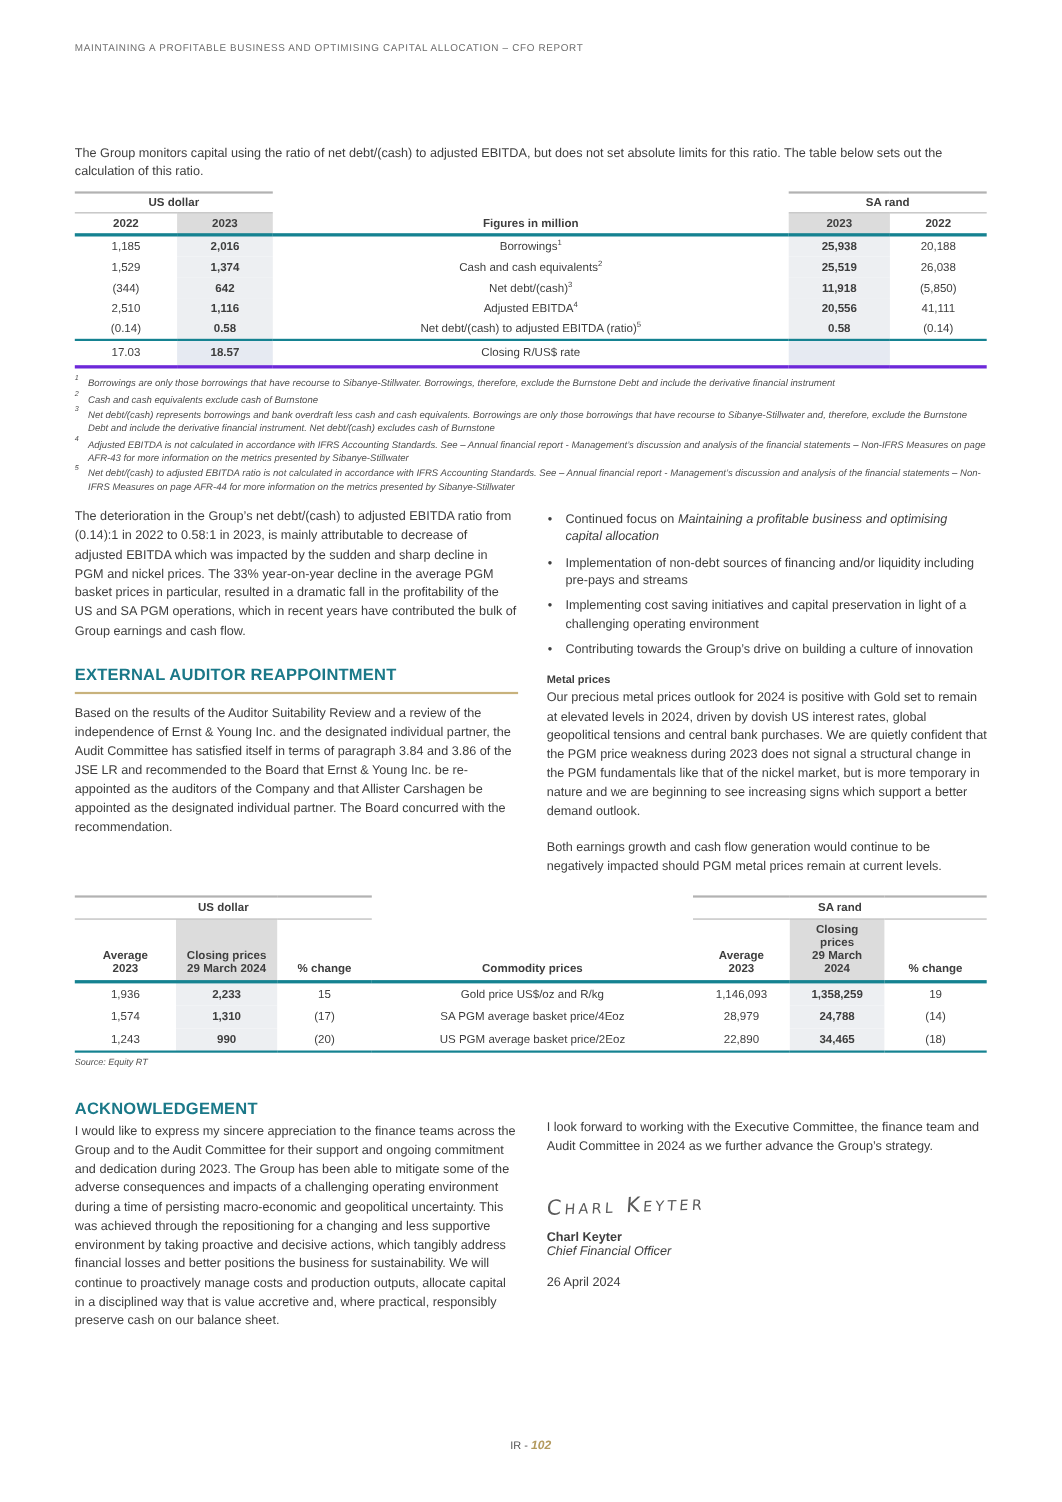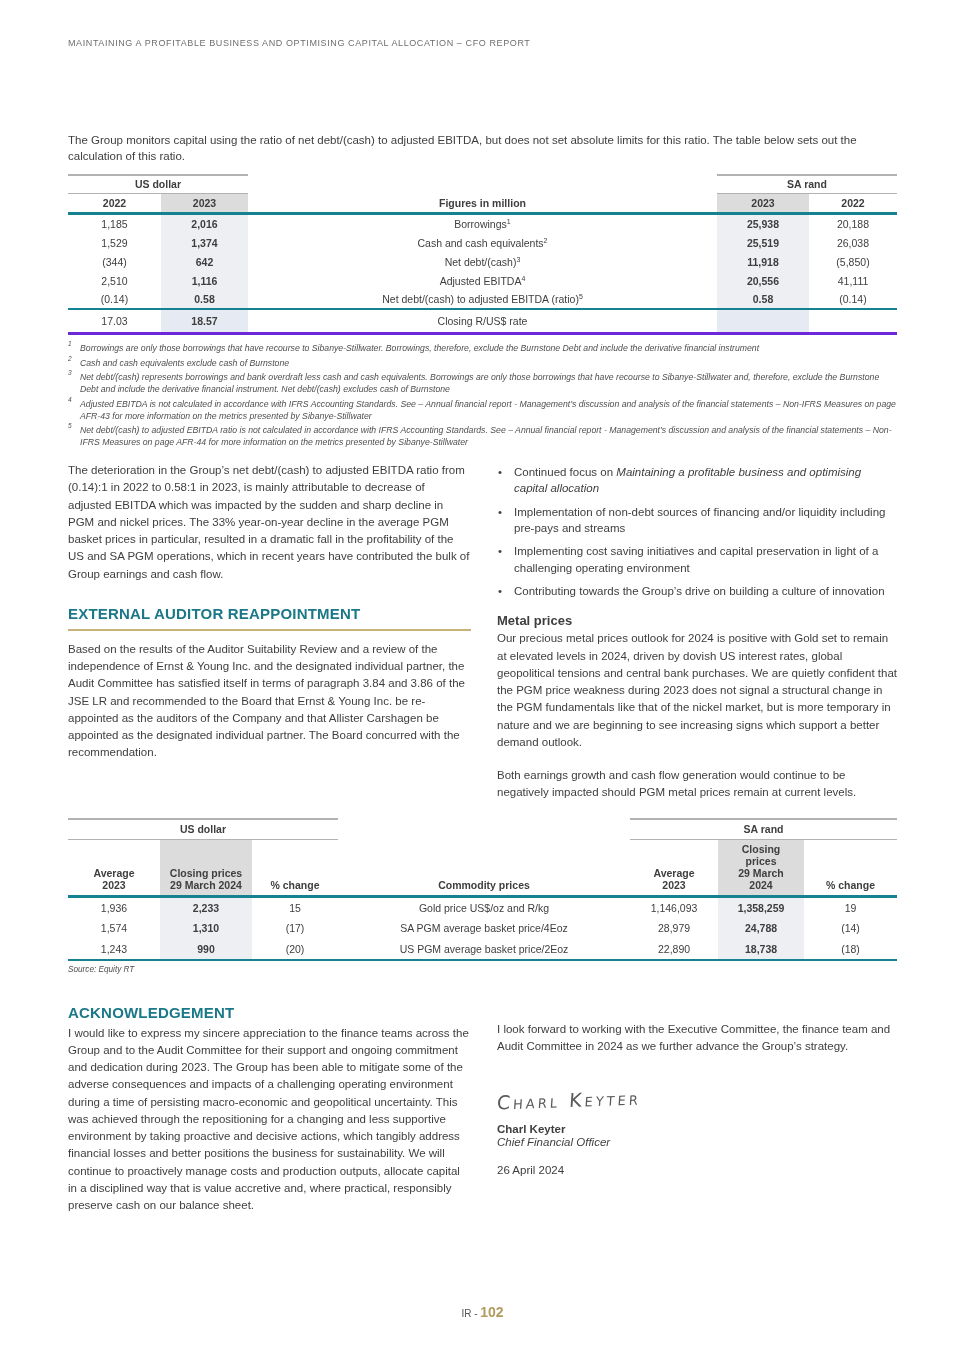--- a/index.html
+++ b/index.html
@@ -47,21 +47,21 @@
   .section-heading { color:#1a7888; font-size:15px; font-weight:bold; letter-spacing:.2px; }
   .underlined { border-bottom:2px solid #c8b27c; padding-bottom:7px; margin-bottom:10px; }
   .mt { margin-top:22px; }
 
   
   ul.bullets { list-style:none; margin-top:2px; }
   ul.bullets li { position:relative; padding-left:17px; margin-bottom:7px; font-size:11.5px; line-height:1.42; }
   ul.bullets li::before { content:"•"; position:absolute; left:1px; top:0; }
   .it { font-style:italic; }
 
-  .subheading { font-size:13px; font-weight:bold; color:#3e3e3e; margin-top:14px; }
+  .subheading { font-size:10px; font-weight:bold; color:#3e3e3e; margin-top:14px; }
 
   
   .commodity-table { margin-top:16px; }
   .commodity-table tr.head-row td { vertical-align:bottom; padding-bottom:4px; }
   .pre-line { white-space:pre-line; }
   .commodity-table td { height:21px; }
   .source-note { font-size:8.2px; font-style:italic; color:#4f4f4f; margin-top:4px; }
 
   
   .ack-section { margin-top:30px; }
@@ -69,21 +69,21 @@
 
   
   .sig-block { margin-top:34px; }
   .signature { display:inline-block; font-family:"DejaVu Sans", sans-serif; font-size:19px; color:#5a5a5a; letter-spacing:3px; font-variant:small-caps; transform:rotate(-2deg) skewX(-6deg); }
   .sig-name { font-weight:bold; font-size:11.5px; margin-top:12px; }
   .sig-title { font-style:italic; font-size:11.5px; margin-top:1px; }
   .sig-date { font-size:11.5px; margin-top:16px; }
 
   
   .footer { position:absolute; bottom:24px; left:0; width:100%; text-align:center; font-size:10px; color:#555; }
-  .footer .pagenum { color:#b39a5e; font-weight:bold; font-size:14px; }
+  .footer .pagenum { color:#b39a5e; font-weight:bold; font-size:11px;font-style:italic; }
 </style>
 </head>
 <body>
 
 <div class="page">
   <div class="content">
 
     <div class="running-header">MAINTAINING A PROFITABLE BUSINESS AND OPTIMISING CAPITAL ALLOCATION – CFO REPORT</div>
 
     <div class="intro">The Group monitors capital using the ratio of net debt/(cash) to adjusted EBITDA, but does not set absolute limits for this ratio. The table below sets out the calculation of this ratio.</div>
@@ -242,21 +242,21 @@
         <td class="num">28,979</td>
         <td class="num bold shade-body">24,788</td>
         <td class="num">(14)</td>
       </tr>
       <tr class="sep-row">
         <td class="num">1,243</td>
         <td class="num bold shade-body">990</td>
         <td class="num">(20)</td>
         <td class="lbl">US PGM average basket price/2Eoz</td>
         <td class="num">22,890</td>
-        <td class="num bold shade-body">18,738</td>
+        <td class="num bold shade-body">34,465</td>
         <td class="num">(18)</td>
       </tr>
     </tbody>
       </table>
     <div class="source-note">Source: Equity RT</div>
 
     <div class="two-col ack-section">
       <div class="col-left">
         <div class="section-heading ack-heading">ACKNOWLEDGEMENT</div>
         <div class="body-text">I would like to express my sincere appreciation to the finance teams across the Group and to the Audit Committee for their support and ongoing commitment and dedication during 2023. The Group has been able to mitigate some of the adverse consequences and impacts of a challenging operating environment during  a time of persisting macro-economic and geopolitical uncertainty. This was achieved through the repositioning for a changing and less supportive environment by taking proactive and decisive actions, which tangibly address financial losses and better positions the business for sustainability. We will continue to proactively manage costs and production outputs, allocate capital in a disciplined way that is value accretive and, where practical, responsibly preserve cash on our balance sheet.</div>

